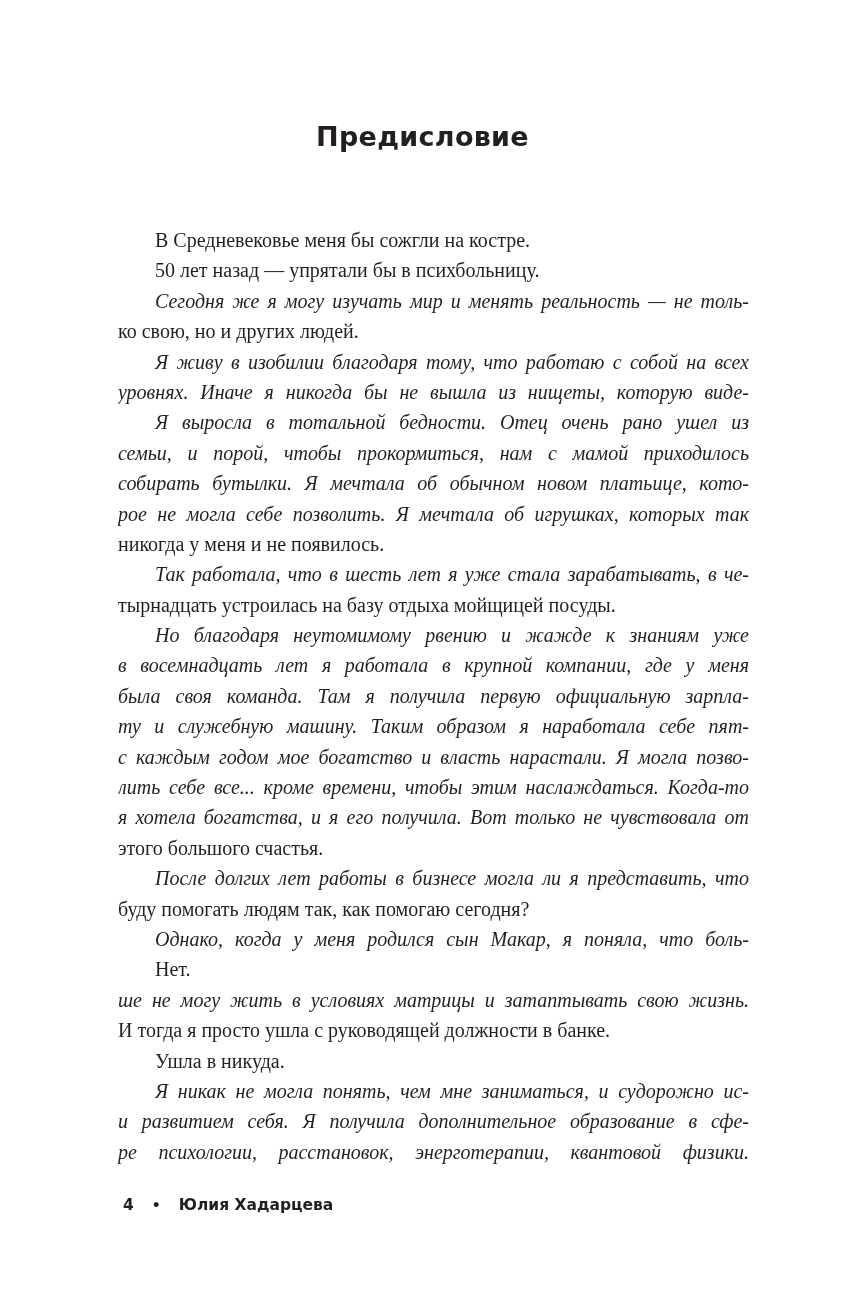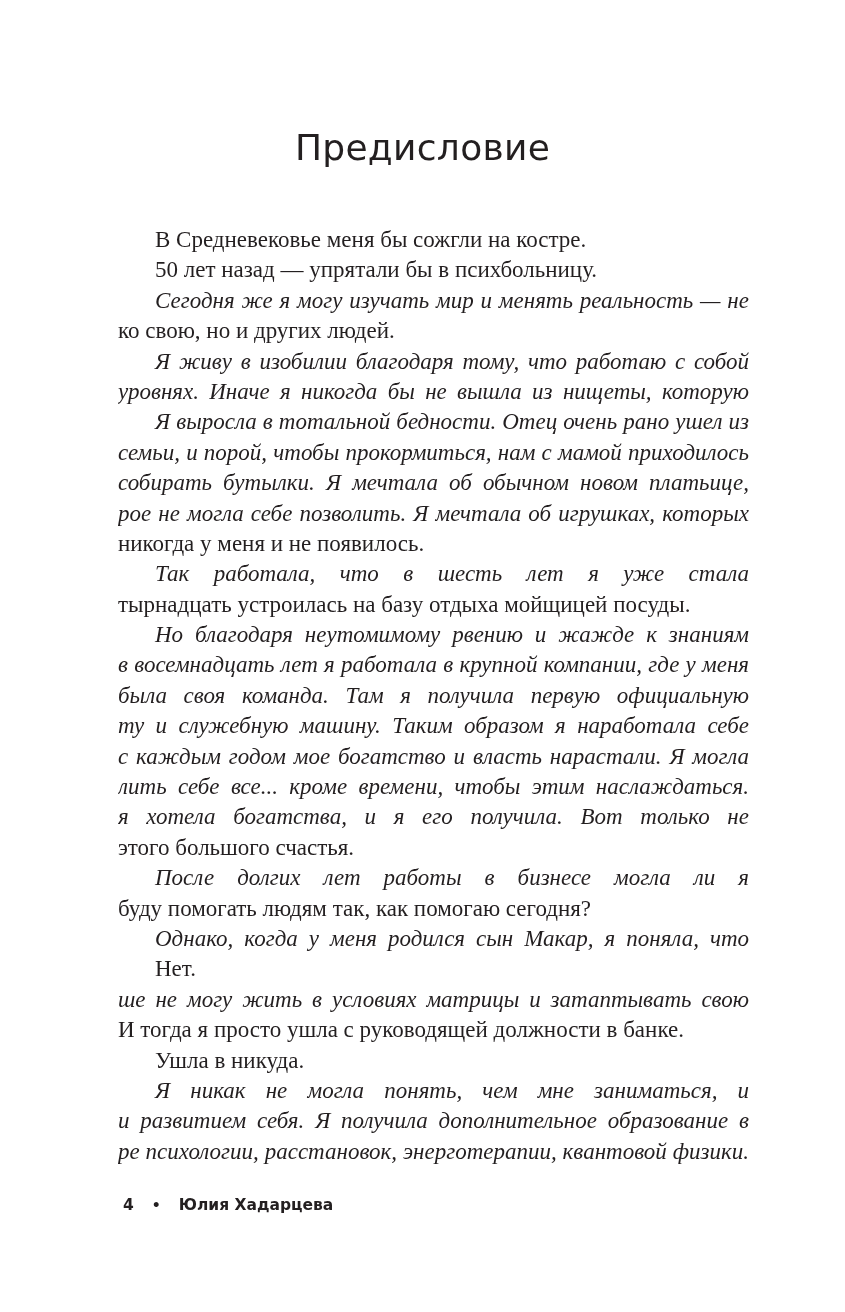--- a/index.html
+++ b/index.html
@@ -1,25 +1,25 @@
 <!DOCTYPE html>
 <html><head>
 <meta charset="utf-8">
 <style>
   html, body { margin: 0; padding: 0; background: #ffffff; }
   body { width: 845px; height: 1312px; position: relative; overflow: hidden; color: #231f20; }
   .title {
     position: absolute; left: 0; right: 0; top: 103px;
     text-align: center;
-    font-family: "DejaVu Sans", sans-serif; font-weight: normal;
-    font-size: 36px; letter-spacing: 0.3px;
+    font-family: "DejaVu Sans", sans-serif; font-weight: bold;
+    font-size: 27px; letter-spacing: 0.3px;
   }
   .body-text {
     position: absolute; left: 118px; top: 225px; width: 631px;
-    font-family: "Liberation Serif", serif; font-size: 23px;
+    font-family: "Liberation Serif", serif; font-size: 20px;
     line-height: 30.4px;
   }
   .line { display: block; white-space: nowrap; height: 30.4px; }
   .line.just { text-align: justify; text-align-last: justify; white-space: normal; overflow: hidden; font-style: italic; }
   .line.indent { padding-left: 37px; }
   .footer {
     position: absolute; left: 123px; top: 1196px;
     font-family: "DejaVu Sans", sans-serif; font-weight: bold; font-size: 15.5px;
     display: flex; align-items: center;
   }

